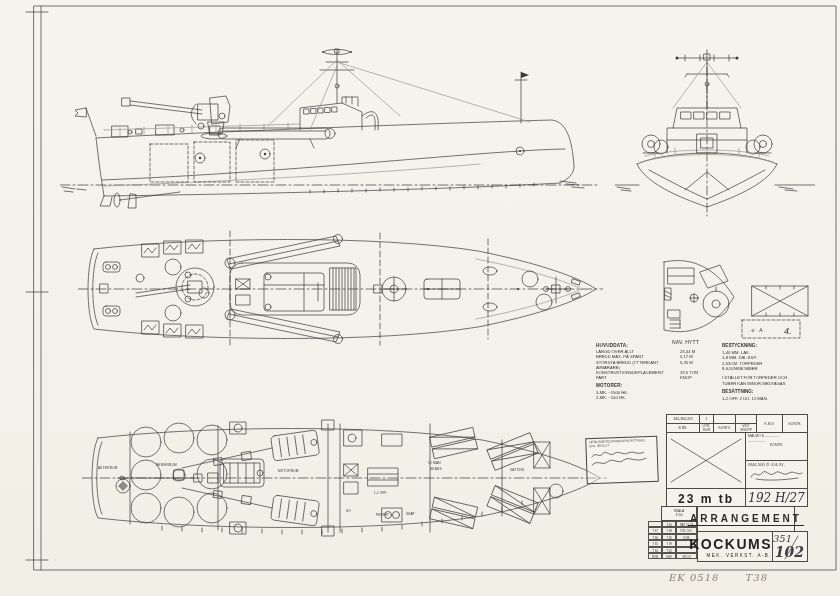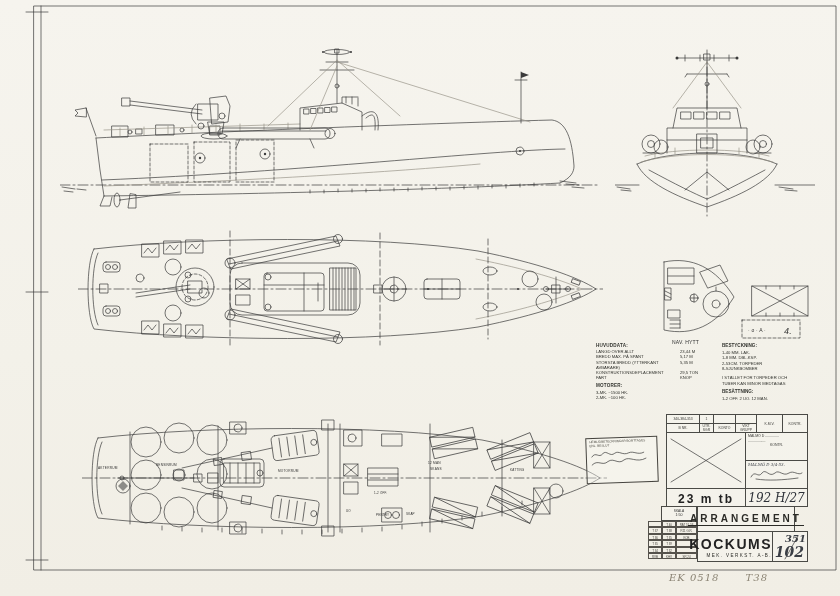--- a/index.html
+++ b/index.html
@@ -547,21 +547,21 @@
     </div>
 
     <div class="cell" style="left:697px;top:506px;width:98px;height:26px;display:flex;align-items:center;justify-content:center">
       <span class="arrtitle">ARRANGEMENT</span>
     </div>
     <div class="cell" style="left:697px;top:531px;width:76px;height:31px;display:flex;flex-direction:column;align-items:flex-end;justify-content:center">
       <span class="kockums">KOCKUMS</span>
       <span class="kocksub">MEK. VERKST. A-B.</span>
     </div>
     <div class="cell" style="left:772px;top:531px;width:36px;height:31px">
-      <span class="hand" style="position:absolute;top:1px;left:12px;font-size:10px;font-weight:bold">351</span>
+      <span class="hand" style="position:absolute;top:1px;left:0;font-size:10px;font-weight:normal">351</span>
       <svg class="abs" style="left:0;top:0" width="36" height="31">
           <path d="M25,4 L12,27" stroke="#2d3138" stroke-width="1"></path>
         </svg>
       <span class="hand" style="position:absolute;bottom:1px;right:3px;font-size:14px;font-weight:bold">102</span>
     </div>
   </div>
 
   <div class="abs pencil" style="left:652px;top:572px">
     <span>EK 0518</span>
     <span style="margin-left:22px">T38</span>

